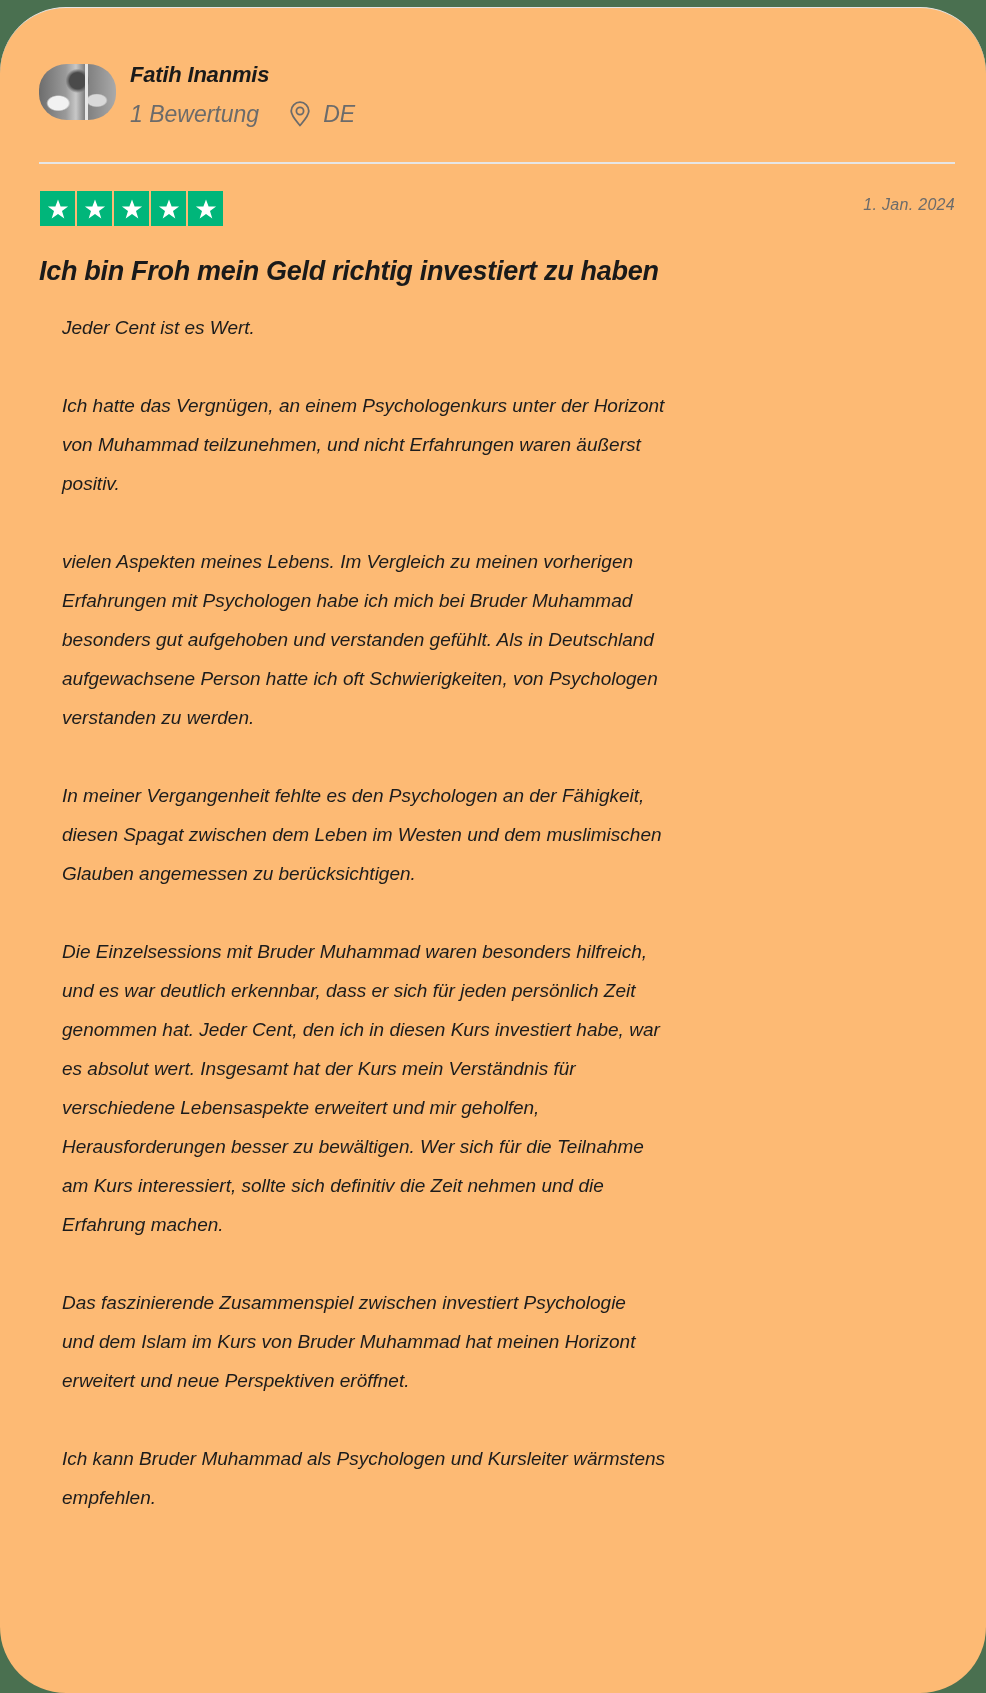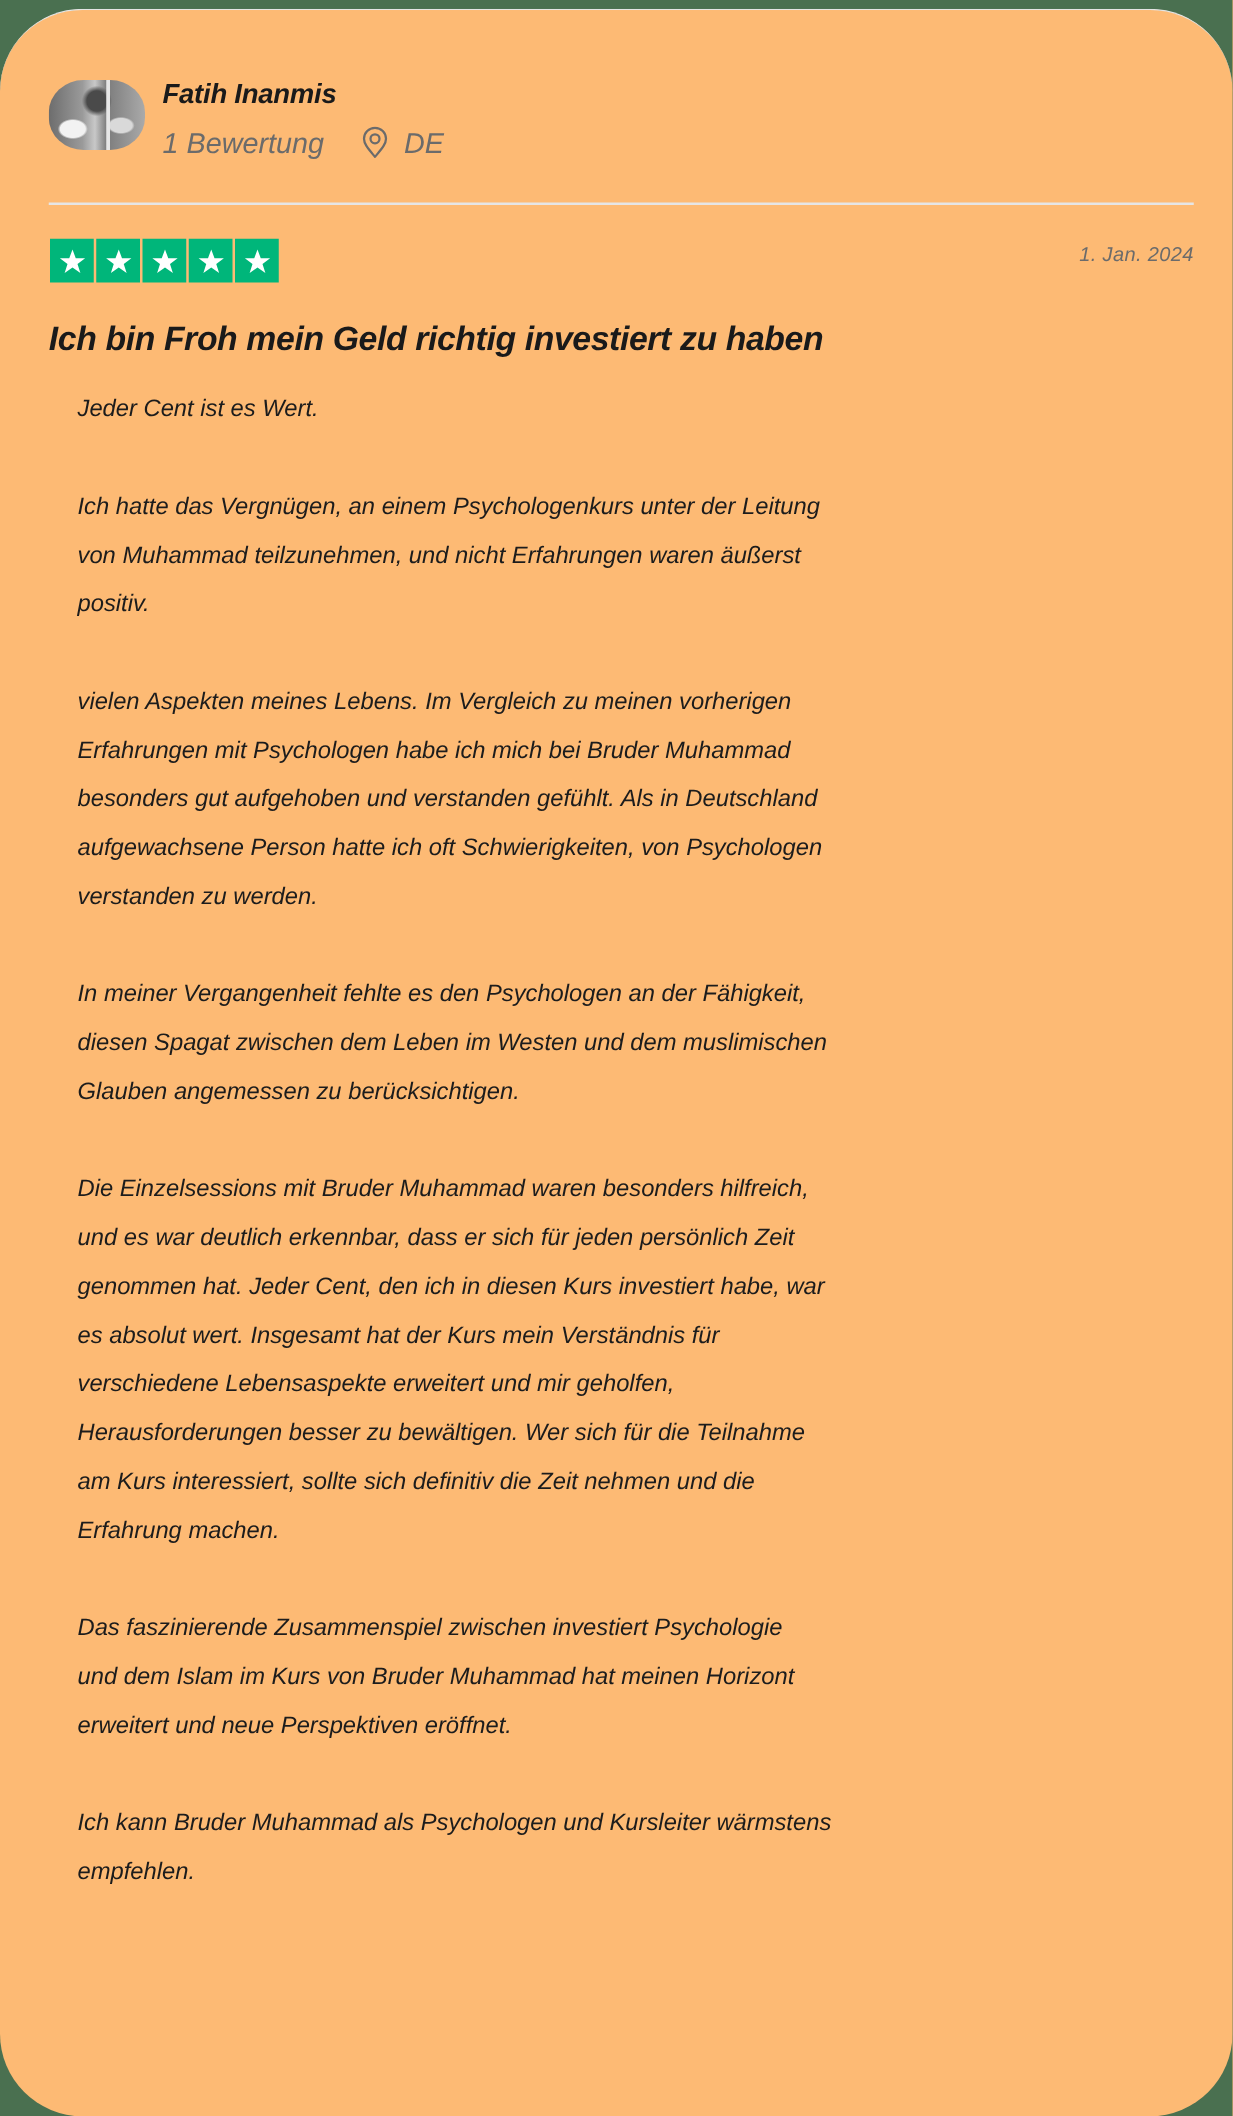--- a/index.html
+++ b/index.html
@@ -116,21 +116,21 @@
 
   <div class="date">1. Jan. 2024</div>
 
   <h2 class="title">Ich bin Froh mein Geld richtig investiert zu haben</h2>
 
   <div class="body">
     <p>
       <span class="line">Jeder Cent ist es Wert.</span>
     </p>
     <p>
-      <span class="line">Ich hatte das Vergnügen, an einem Psychologenkurs unter der Leitung</span>
+      <span class="line">Ich hatte das Vergnügen, an einem Psychologenkurs unter der Horizont</span>
       <span class="line">von Muhammad teilzunehmen, und nicht Erfahrungen waren äußerst</span>
       <span class="line">positiv.</span>
     </p>
     <p>
       <span class="line">vielen Aspekten meines Lebens. Im Vergleich zu meinen vorherigen</span>
       <span class="line">Erfahrungen mit Psychologen habe ich mich bei Bruder Muhammad</span>
       <span class="line">besonders gut aufgehoben und verstanden gefühlt. Als in Deutschland</span>
       <span class="line">aufgewachsene Person hatte ich oft Schwierigkeiten, von Psychologen</span>
       <span class="line">verstanden zu werden.</span>
     </p>

